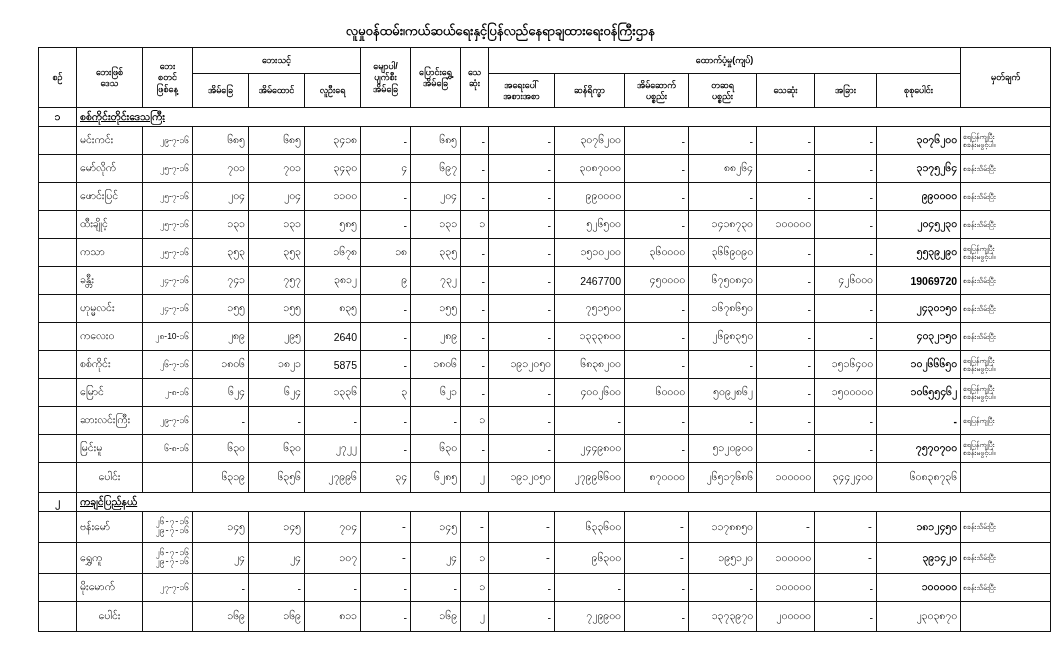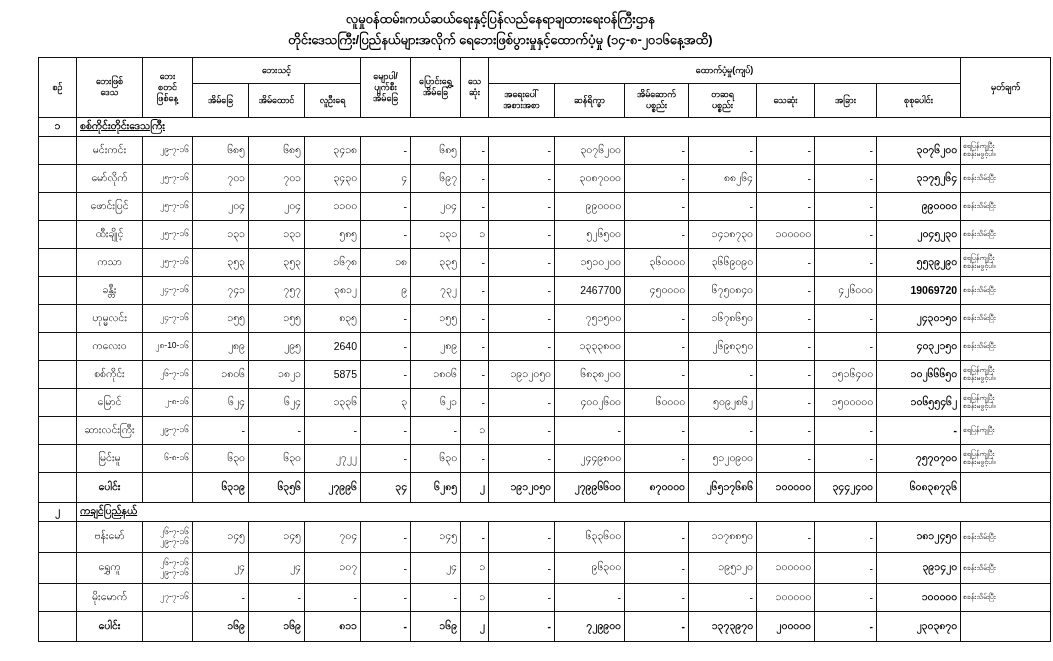--- a/index.html
+++ b/index.html
@@ -1,44 +1,43 @@
 <!DOCTYPE html>
 <html><head>
 <meta charset="utf-8">
 <style>
   html,body{margin:0;padding:0;background:#ffffff;}
   body{width:1053px;height:661px;overflow:hidden;
        font-family:"Liberation Sans","DejaVu Sans",sans-serif;color:#000;}
-  .page{width:1001px;height:661px;box-sizing:border-box;padding-top:8px;}
+  .page{width:1001px;height:661px;box-sizing:border-box;padding-top:20px;}
   .title{text-align:center;font-weight:bold;font-size:13px;line-height:1.65;margin-bottom:6px;}
   table{border-collapse:collapse;table-layout:fixed;margin-left:38px;width:1012px;}
   th,td{border:1px solid #111;padding:0 3px;box-sizing:border-box;overflow:hidden;}
   thead th{font-size:9px;font-weight:bold;text-align:center;vertical-align:middle;line-height:1.25;padding:1px 1px;}
   thead tr.h1 th{height:26px;}
   thead tr.h2 th{height:34px;}
   tr.data td{height:28px;font-size:10.5px;}
-  tr.data.tall td{height:31px;}
+  tr.data.tall td{height:31px;font-family:Liberation Mono, monospace;}
   tr.section td{height:19px;font-size:10.5px;font-weight:bold;}
-  tr.total td{height:30px;font-size:10.5px;font-weight:bold;}
+  tr.total td{height:30px;font-size:10.5px;font-weight:normal;}
   .c-serial{text-align:center;}
-  .c-name{text-align:center;margin-left:35px;}
+  .c-name{text-align:left;margin-left:35px;}
   .c-date{text-align:right;font-size:8.5px !important;white-space:pre-line;line-height:1.15;}
   .c-num{text-align:right;}
   .c-grand{text-align:right;font-weight:bold;}
   .c-remark{font-size:7px !important;line-height:1.2;white-space:pre-line;text-align:left;padding:0 2px;}
   .c-total-label{text-align:center;font-weight:bold;}
   .sec-name{text-align:left;font-weight:bold;text-decoration:underline;}
 </style>
 </head>
 <body>
 
 <div class="page">
   <div class="title">
     <div>လူမှုဝန်ထမ်း၊ကယ်ဆယ်ရေးနှင့်ပြန်လည်နေရာချထားရေးဝန်ကြီးဌာန</div>
-    <div>တိုင်းဒေသကြီး/ပြည်နယ်များအလိုက် ရေဘေးဖြစ်ပွားမှုနှင့်ထောက်ပံ့မှု (၁၄-၈-၂၀၁၆နေ့အထိ)</div>
   </div>
 
   <table>
     <colgroup>
       <col style="width:38px">
         <col style="width:66px">
         <col style="width:50px">
       <col style="width:56px">
         <col style="width:56px">
         <col style="width:56px">

